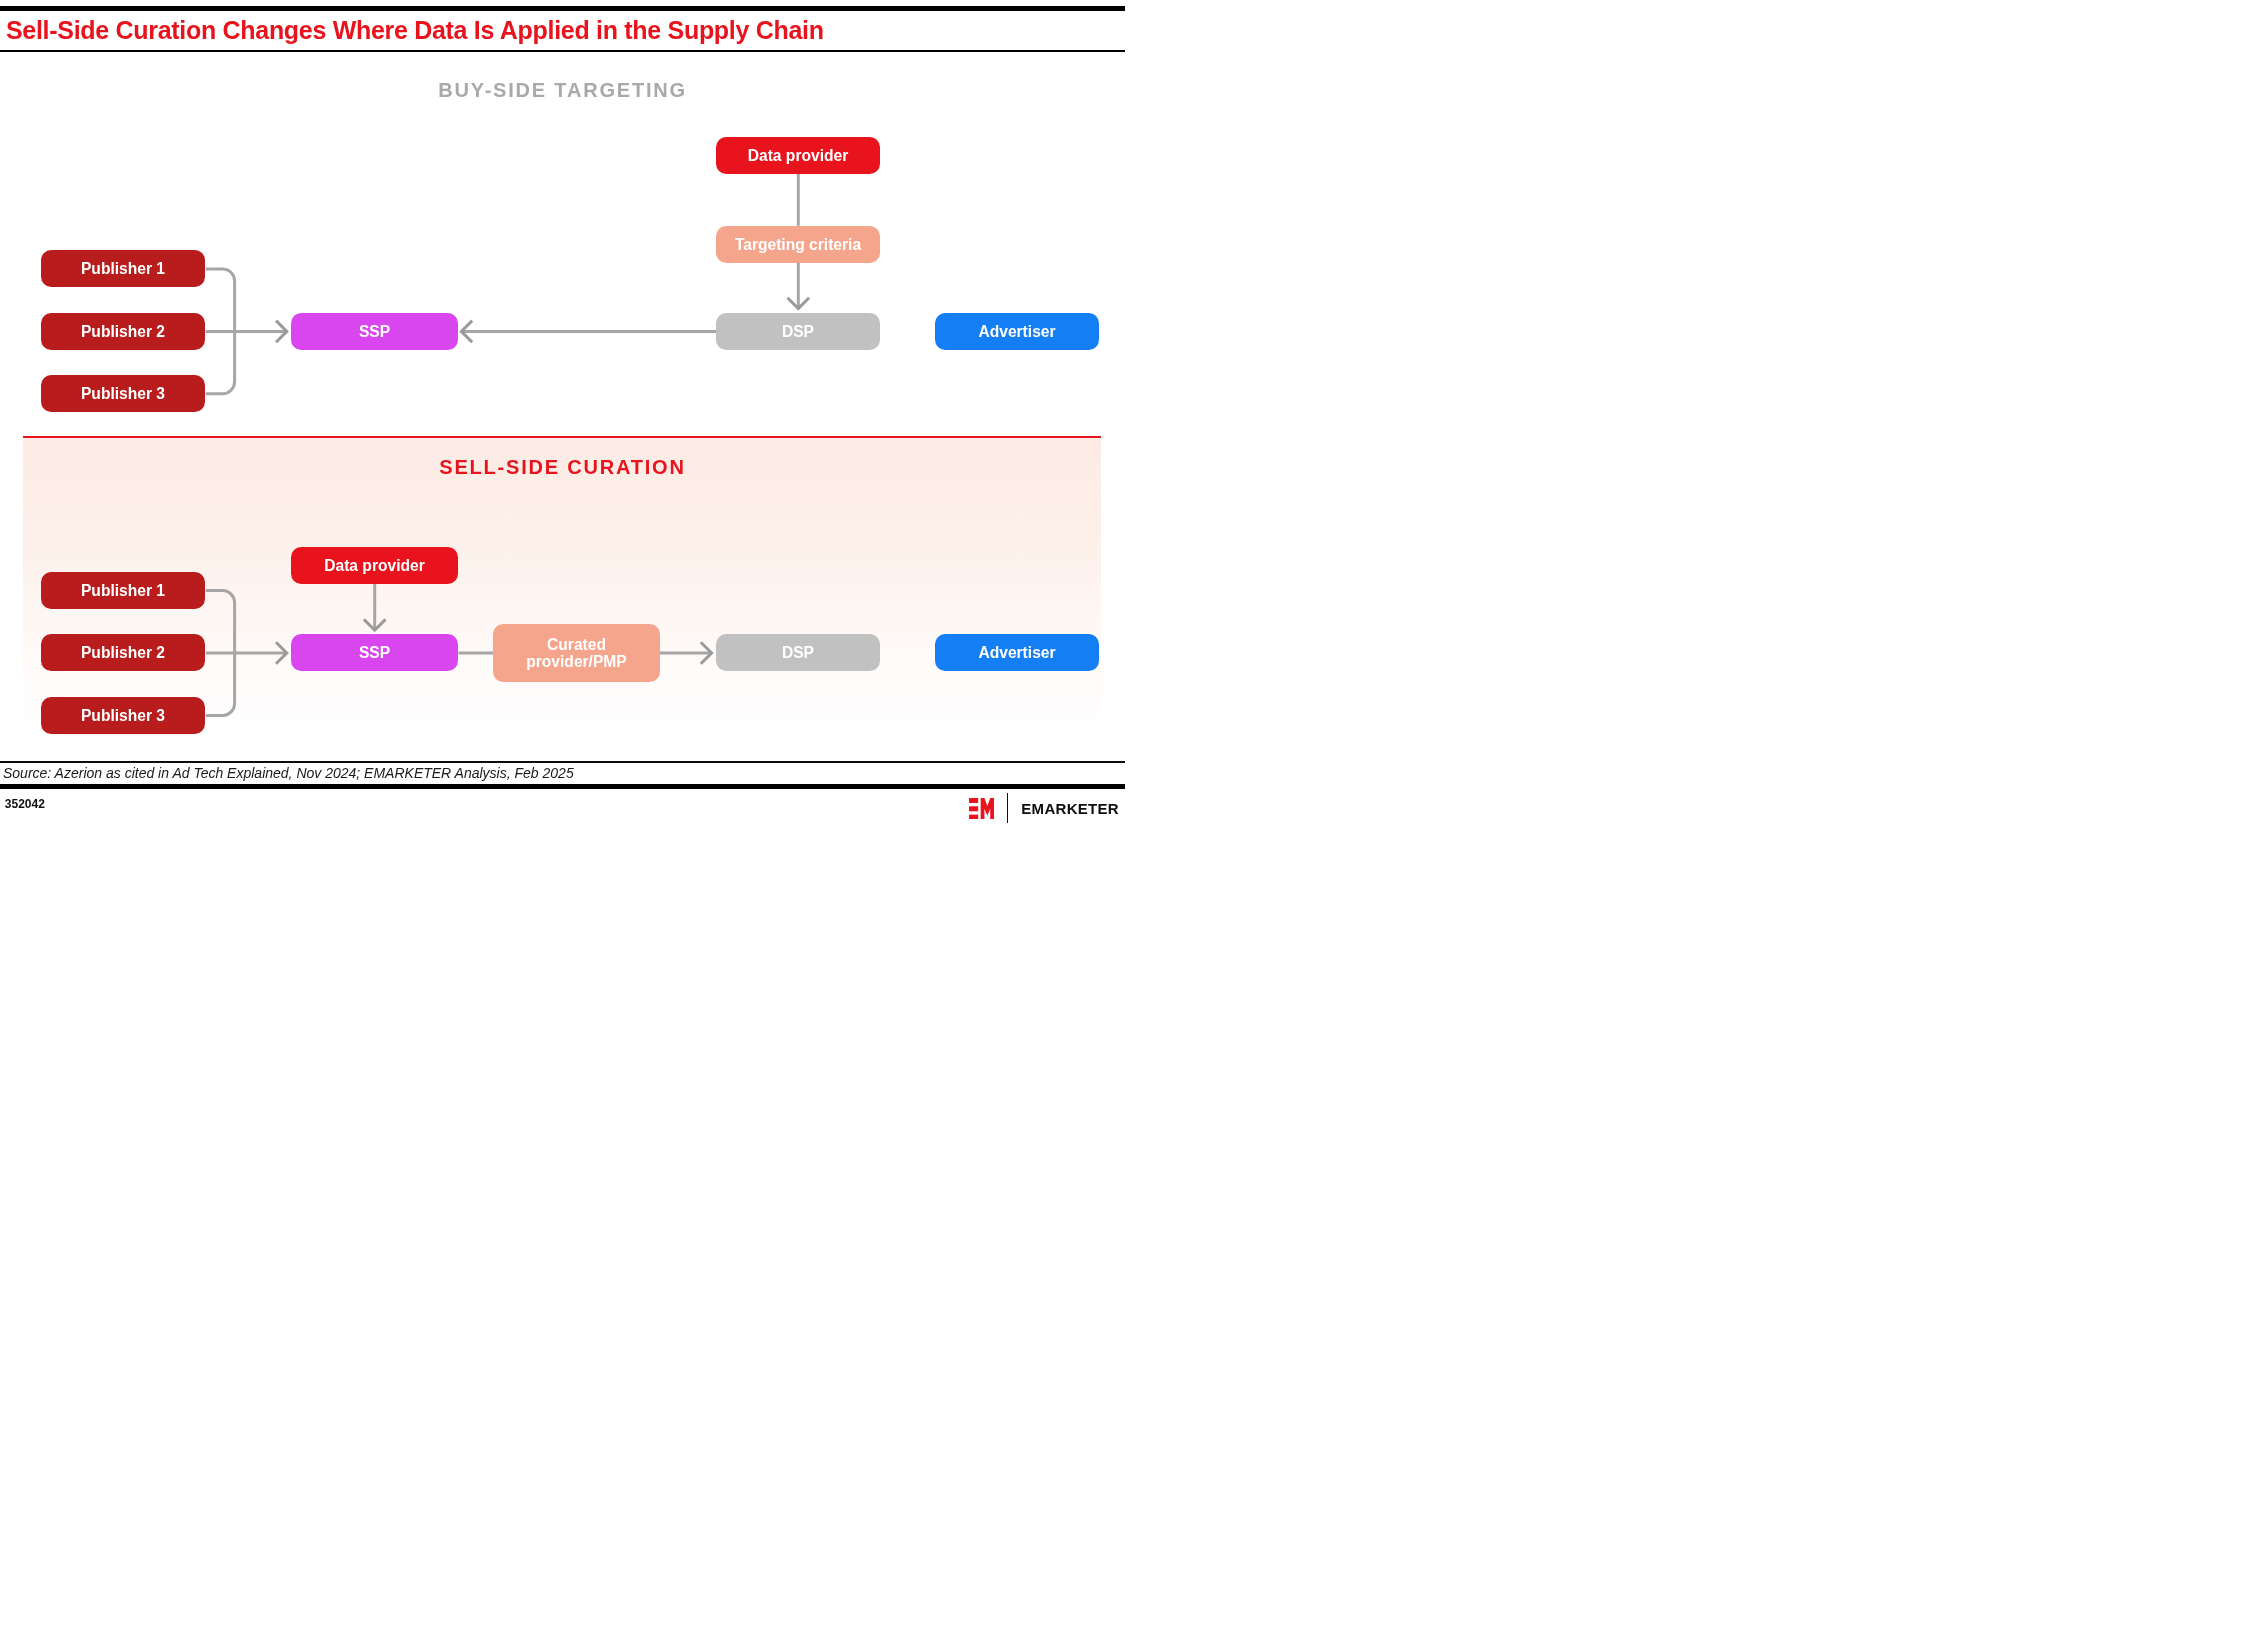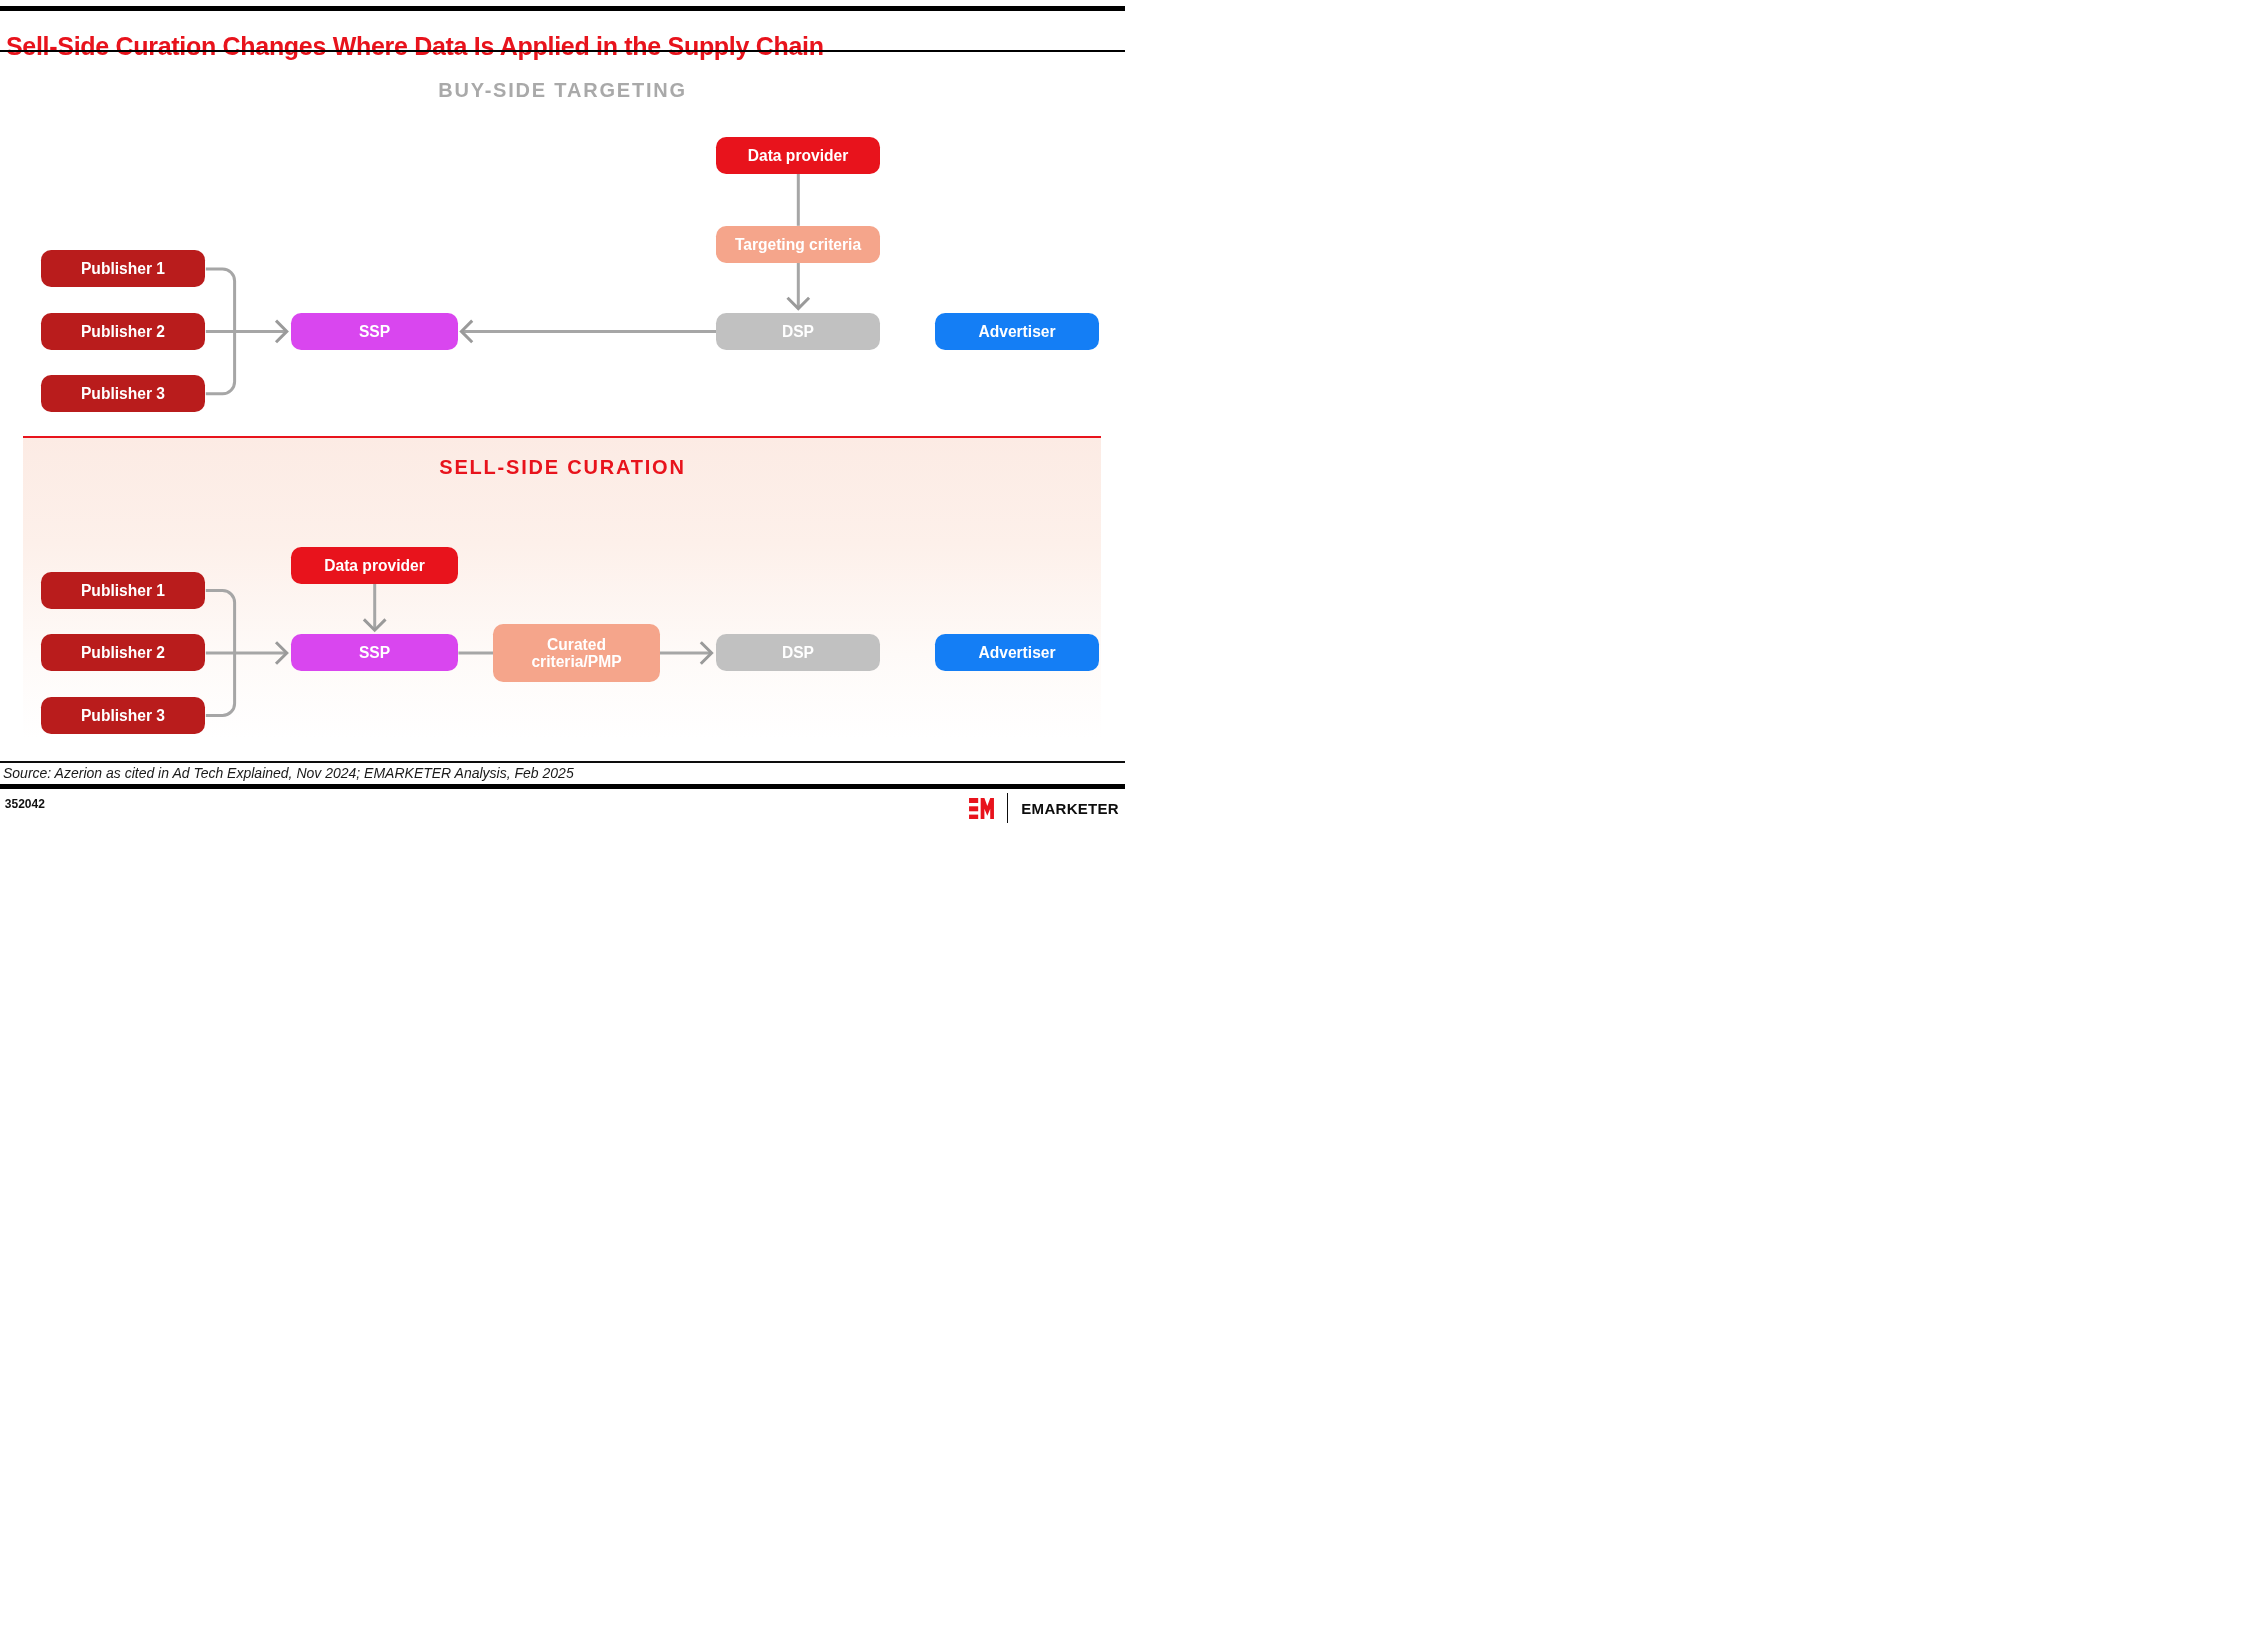--- a/index.html
+++ b/index.html
@@ -1,20 +1,20 @@
 <!DOCTYPE html>
 <html style="font-size:9.6px"><head>
 <meta charset="utf-8">
 <style>
   html,body{margin:0;padding:0;background:#ffffff;}
   body{width:1125px;height:823px;position:relative;font-family:"Liberation Sans", sans-serif;}
   #canvas{position:relative;width:1125px;height:823px;background:#ffffff;overflow:hidden;}
 
   .top-bar{position:absolute;left:0;top:6px;width:100%;height:4.8px;background:#000000;}
-  .page-title{position:absolute;left:6px;top:15.6px;font-size:25px;font-weight:bold;color:#e8131c;letter-spacing:-0.3px;white-space:nowrap;margin-top:16px;}
+  .page-title{position:absolute;left:6px;top:15.6px;font-size:25px;font-weight:bold;color:#e8131c;letter-spacing:-0.3px;white-space:nowrap;}
   .title-rule{position:absolute;left:0;top:50px;width:100%;height:1.8px;background:#000000;}
 
   .section-heading{position:absolute;left:0;width:100%;text-align:center;font-weight:bold;font-size:20px;letter-spacing:1.8px;white-space:nowrap;}
   .heading-buy{top:79px;color:#a9a9a9;}
   .heading-sell{top:456px;color:#e8131c;}
 
   .divider-red{position:absolute;left:23px;top:436px;width:1078px;height:1.8px;background:#e8131c;z-index:1;}
   .sell-panel{position:absolute;left:23px;top:437px;width:1078px;height:302px;
     background:linear-gradient(180deg,#fcebe4 0%,#fdf0ea 35%,#fefaf8 72%,#ffffff 100%);z-index:0;}
 
@@ -84,21 +84,21 @@
   <div class="node red" style="left:716px;top:137px;width:164px;height:37px;">Data provider</div>
   <div class="node salmon" style="left:716px;top:226px;width:164px;height:37px;">Targeting criteria</div>
   <div class="node lightgray" style="left:716px;top:313px;width:164px;height:37px;">DSP</div>
   <div class="node blue" style="left:935px;top:313px;width:164px;height:37px;">Advertiser</div>
 
   <div class="node black" style="left:41px;top:572px;width:164px;height:37px;">Publisher 1</div>
   <div class="node black" style="left:41px;top:634px;width:164px;height:37px;">Publisher 2</div>
   <div class="node black" style="left:41px;top:697px;width:164px;height:37px;">Publisher 3</div>
   <div class="node red" style="left:291px;top:547px;width:167px;height:37px;">Data provider</div>
   <div class="node darkgray" style="left:291px;top:634px;width:167px;height:37px;">SSP</div>
-  <div class="node salmon" style="left:493px;top:624px;width:167px;height:58px;">Curated criteria/PMP</div>
+  <div class="node salmon" style="left:493px;top:624px;width:167px;height:58px;">Curated provider/PMP</div>
   <div class="node lightgray" style="left:716px;top:634px;width:164px;height:37px;">DSP</div>
   <div class="node blue" style="left:935px;top:634px;width:164px;height:37px;">Advertiser</div>
 
   <div class="footer-rule"></div>
   <div class="source-line">Source: Azerion as cited in Ad Tech Explained, Nov 2024; EMARKETER Analysis, Feb 2025</div>
   <div class="footer-bar"></div>
   <div class="chart-id">352042</div>
 
   <div class="brand">
     <svg width="25" height="21.6" viewBox="0 0 60 52">

